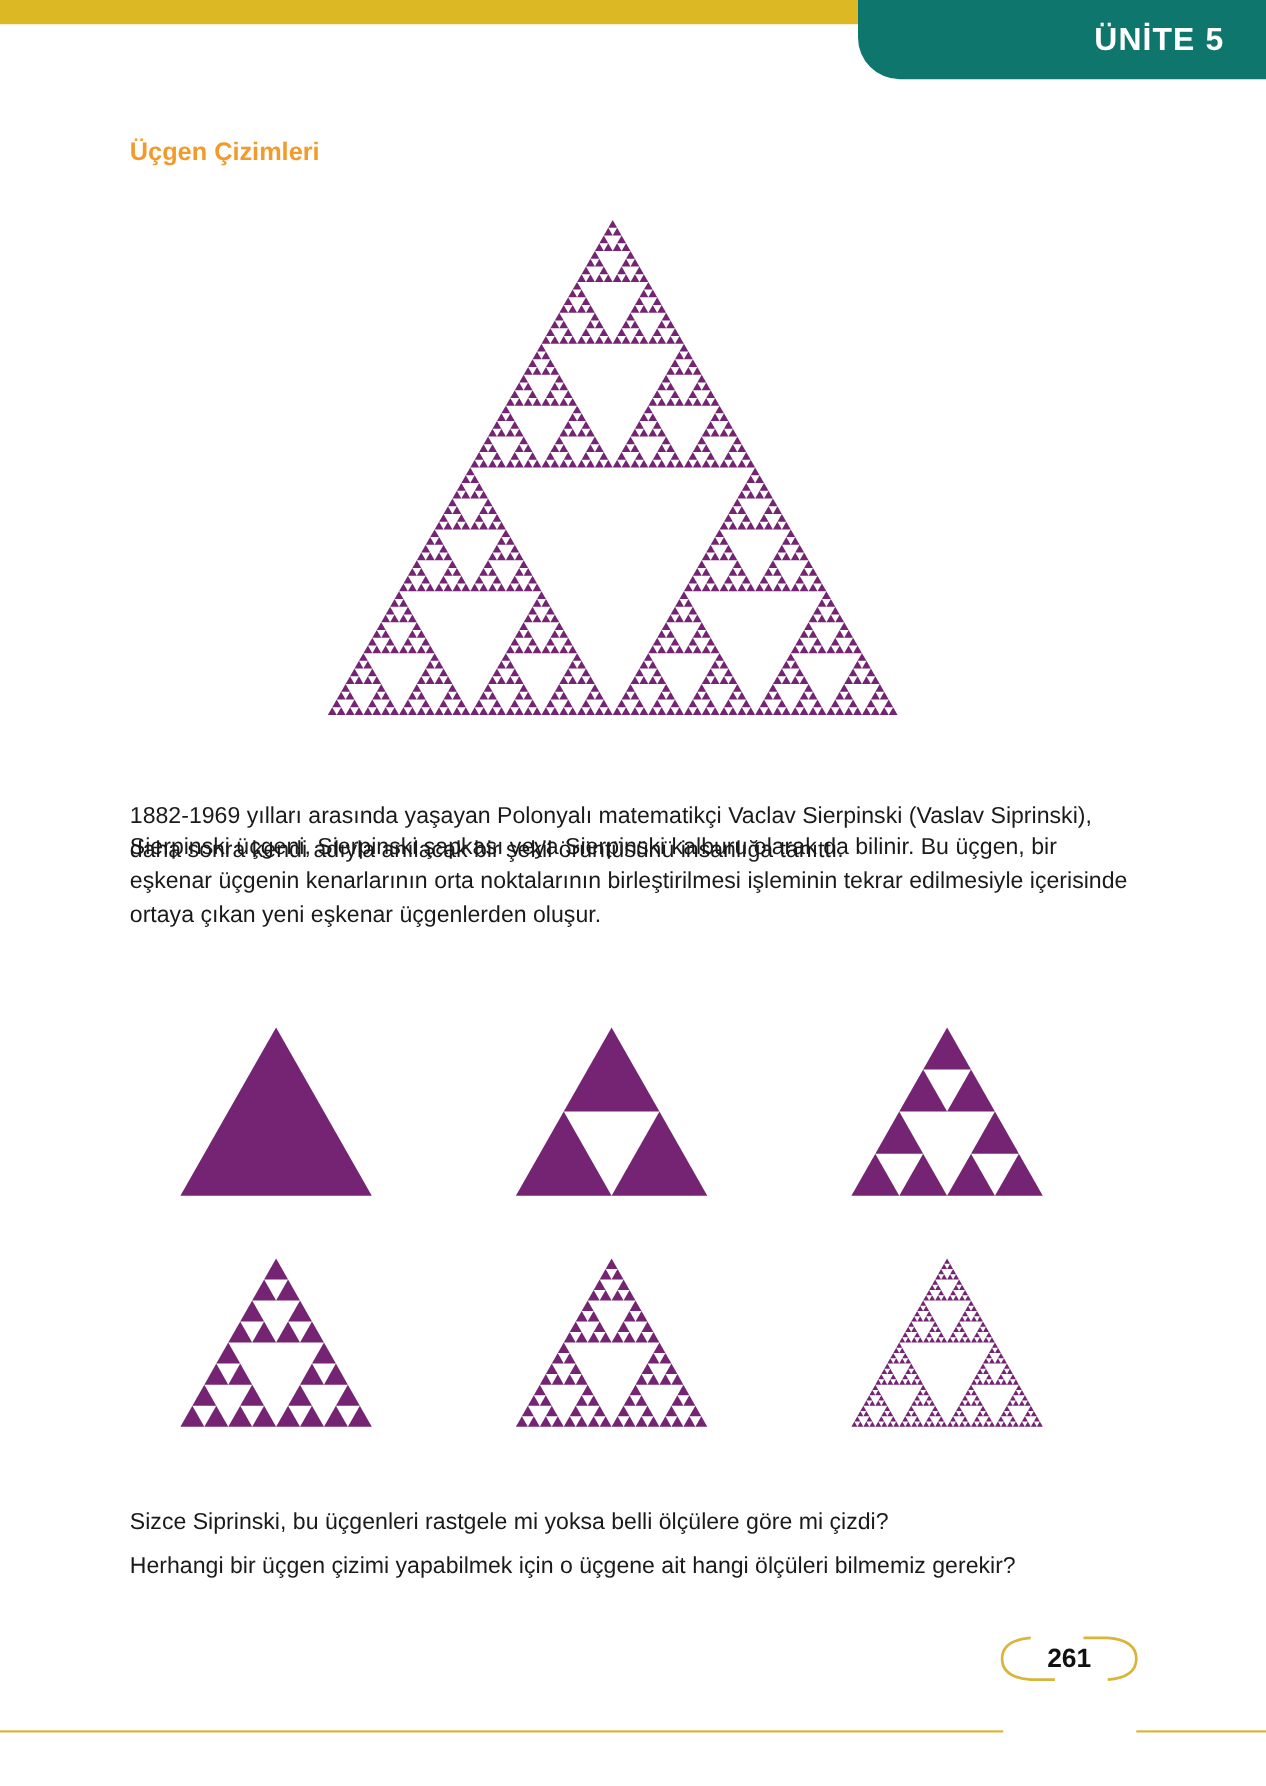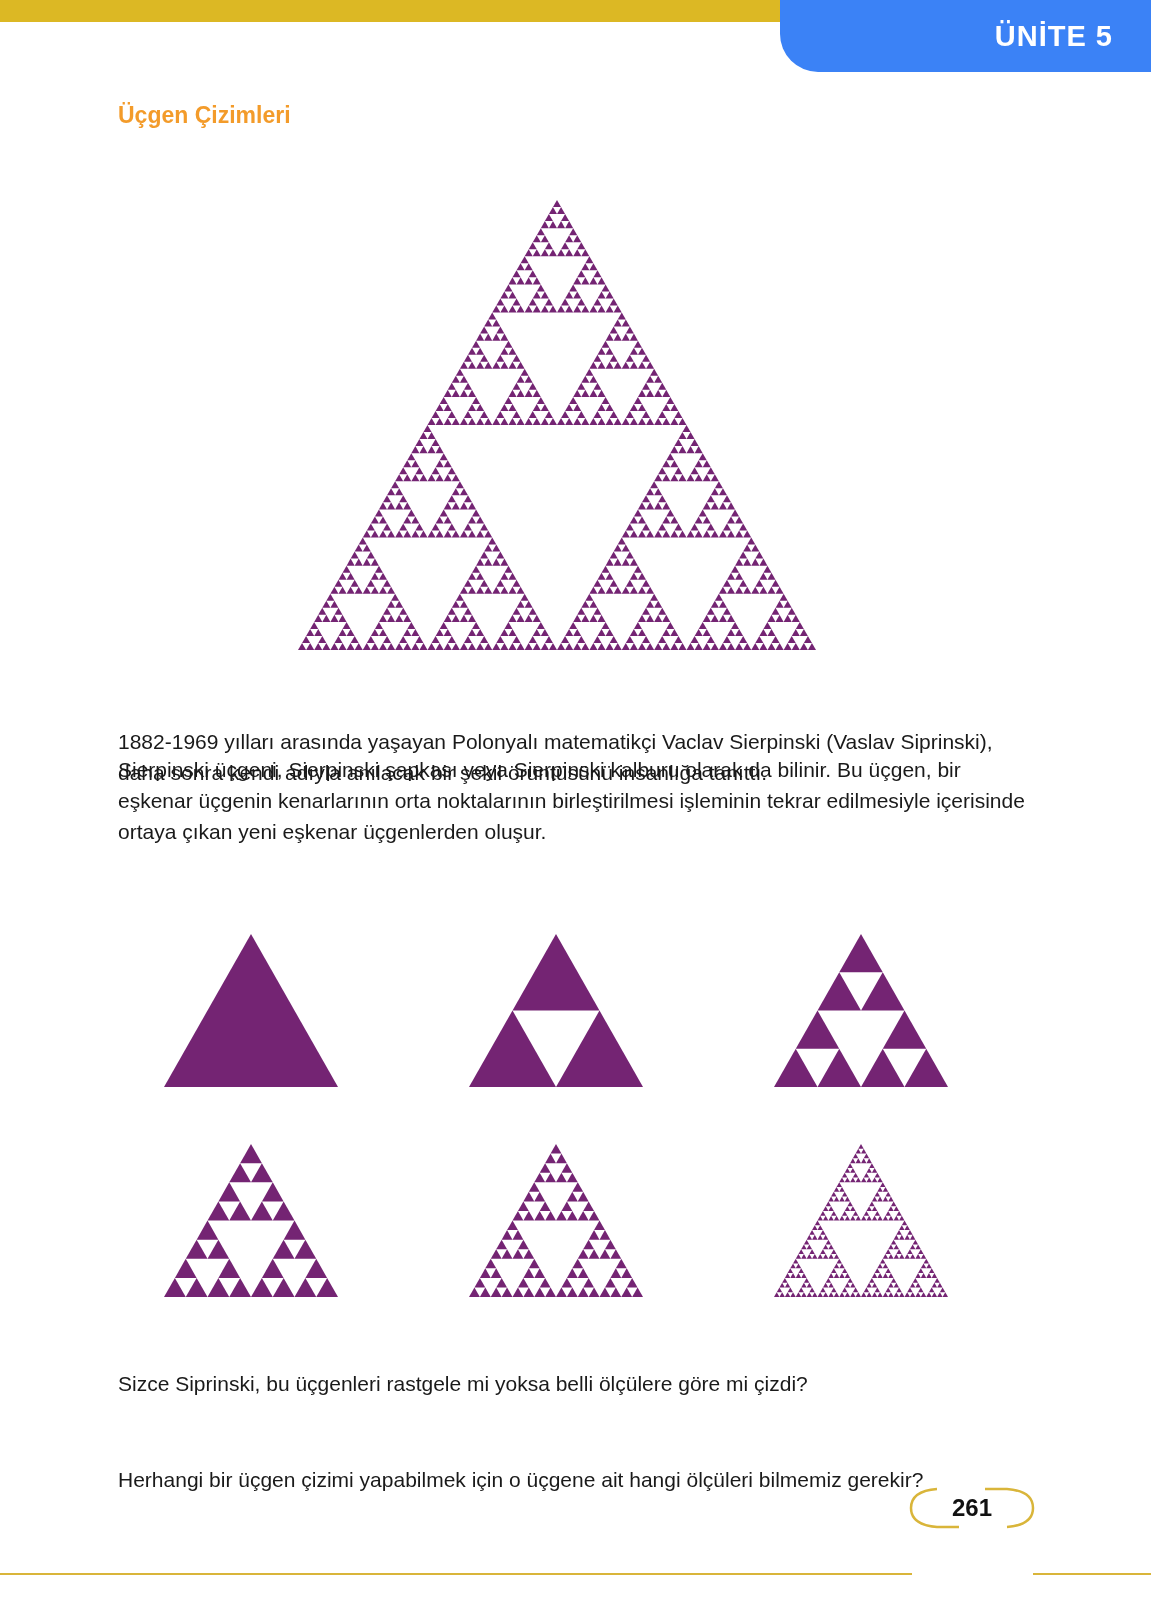--- a/index.html
+++ b/index.html
@@ -3,47 +3,47 @@
   <meta charset="utf-8">
   <style>
     html, body { margin: 0; padding: 0; background: #ffffff; }
     body {
       width: 1151px; height: 1624px; position: relative; overflow: hidden;
       font-family: "Liberation Sans", sans-serif; color: #1a1a1a;
     }
     .top-band { position: absolute; left: 0; top: 0; width: 1151px; height: 22px; background: #dcb824; }
     .unit-tab {
       position: absolute; left: 780px; top: 0; width: 371px; height: 72px;
-      background: #3b82f6; border-bottom-left-radius: 38px;
+      background: #0f766e; border-bottom-left-radius: 38px;
     }
     .unit-tab-shoulder {
       position: absolute; left: 780px; top: 0; width: 140px; height: 44px;
       background: #dcb824; border-bottom-left-radius: 30px;
     }
     .unit-label {
       position: absolute; right: 38px; top: 20px;
       font-family: "Liberation Sans", sans-serif; font-weight: bold;
       font-size: 29px; color: #ffffff; letter-spacing: 1px;
     }
     .section-title {
-      position: absolute; left: 118px; top: 102px;
+      position: absolute; left: 118px; top: 124px;
       font-family: "Liberation Sans", sans-serif; font-weight: bold;
       font-size: 23px; color: #f39b2a;
     }
     .figure { position: absolute; }
     .figure svg { display: block; }
     .paragraph {
       position: absolute; left: 118px; width: 920px;
       font-family: "Liberation Sans", sans-serif; font-size: 21px;
       line-height: 31px; color: #1a1a1a;
     }
     .p1 { top: 726px; }
     .p2 { top: 754px; }
     .q1 { top: 1368px; }
-    .q2 { top: 1464px; }
+    .q2 { top: 1408px; }
     .footer-line { position: absolute; top: 1573px; height: 2px; background: #d9b53a; }
     .footer-left { left: 0; width: 912px; }
     .footer-right { left: 1033px; width: 118px; }
     .page-badge { position: absolute; left: 907px; top: 1487px; width: 130px; height: 42px; }
     .page-number {
       position: absolute; left: 0; top: 0; width: 130px; height: 42px;
       text-align: center; line-height: 42px;
       font-family: "Liberation Sans", sans-serif; font-weight: bold;
       font-size: 24px; color: #111111;
     }

